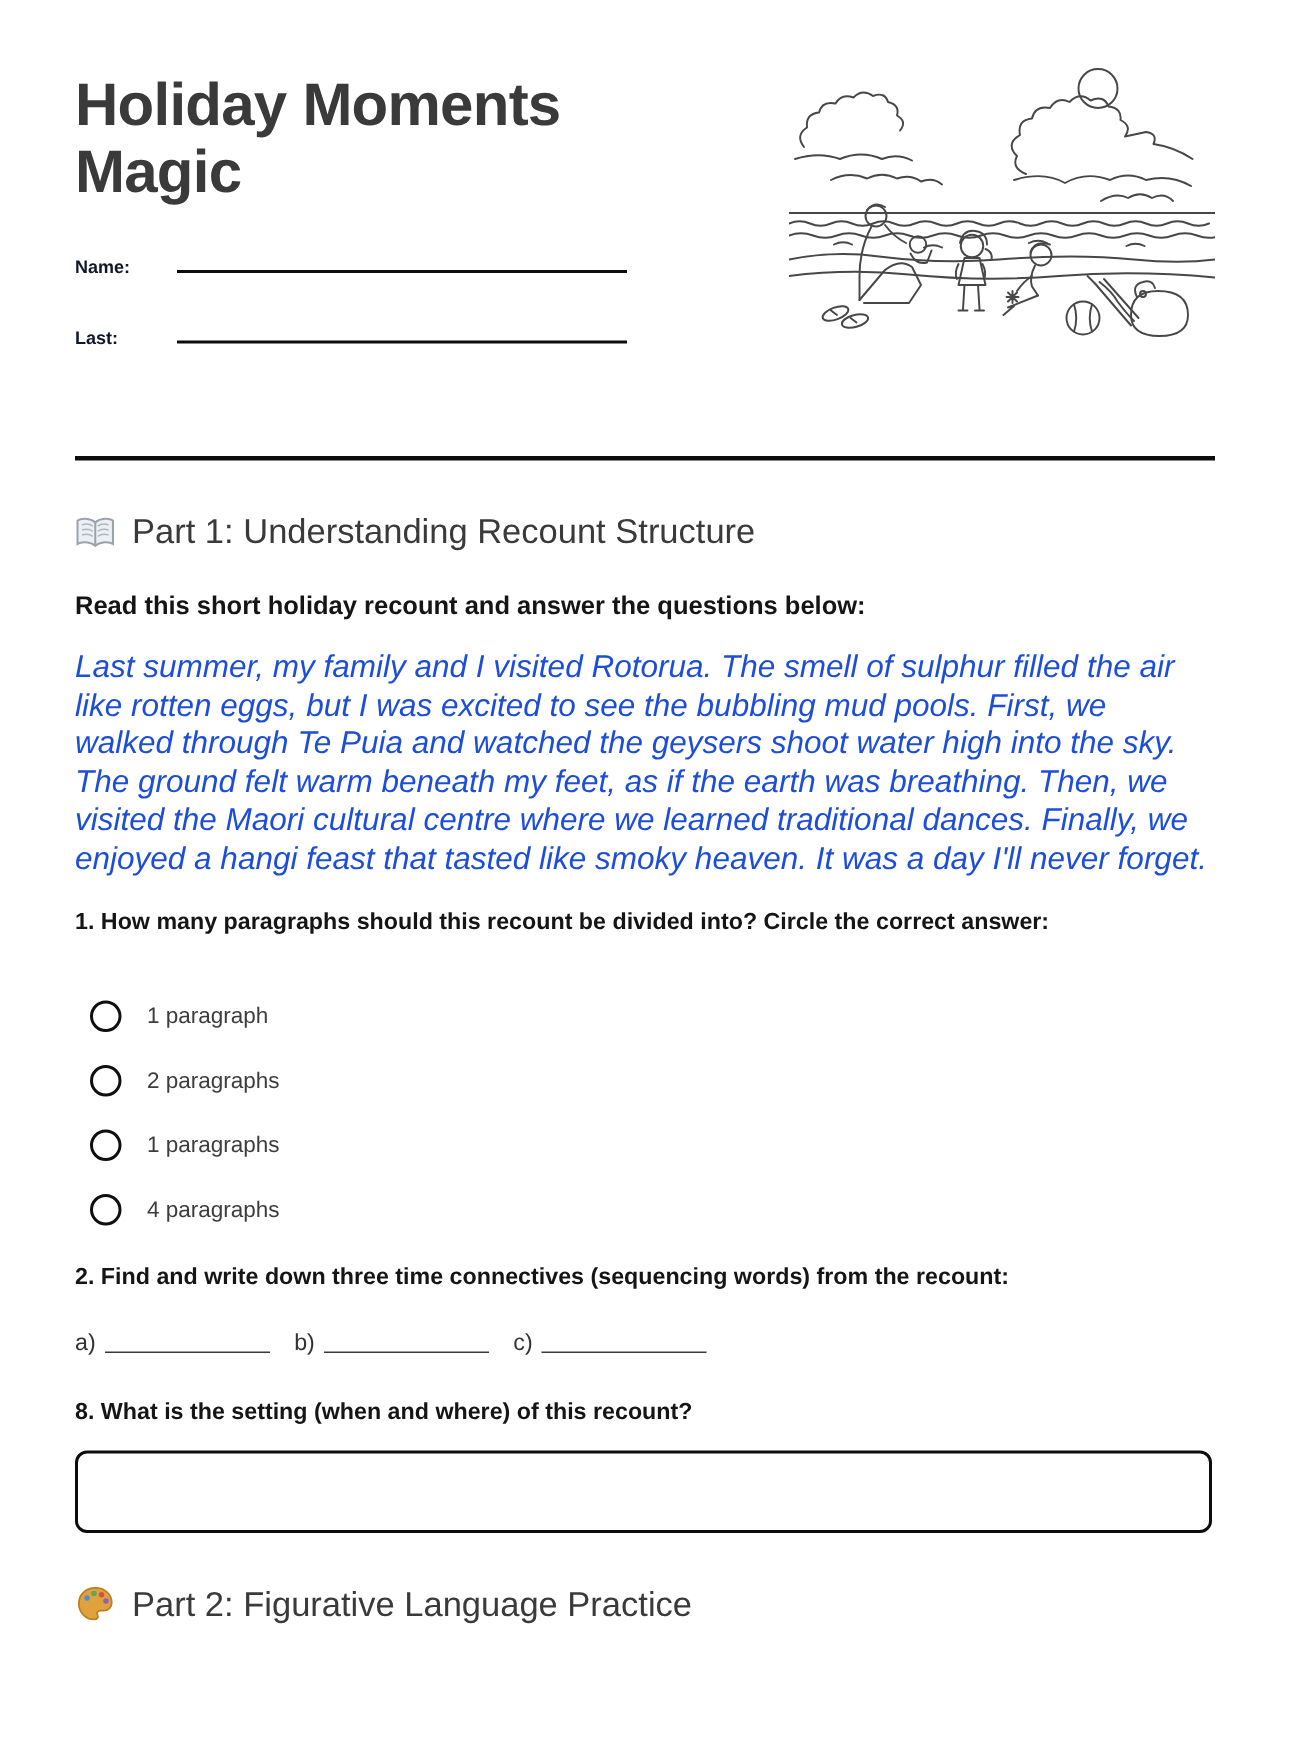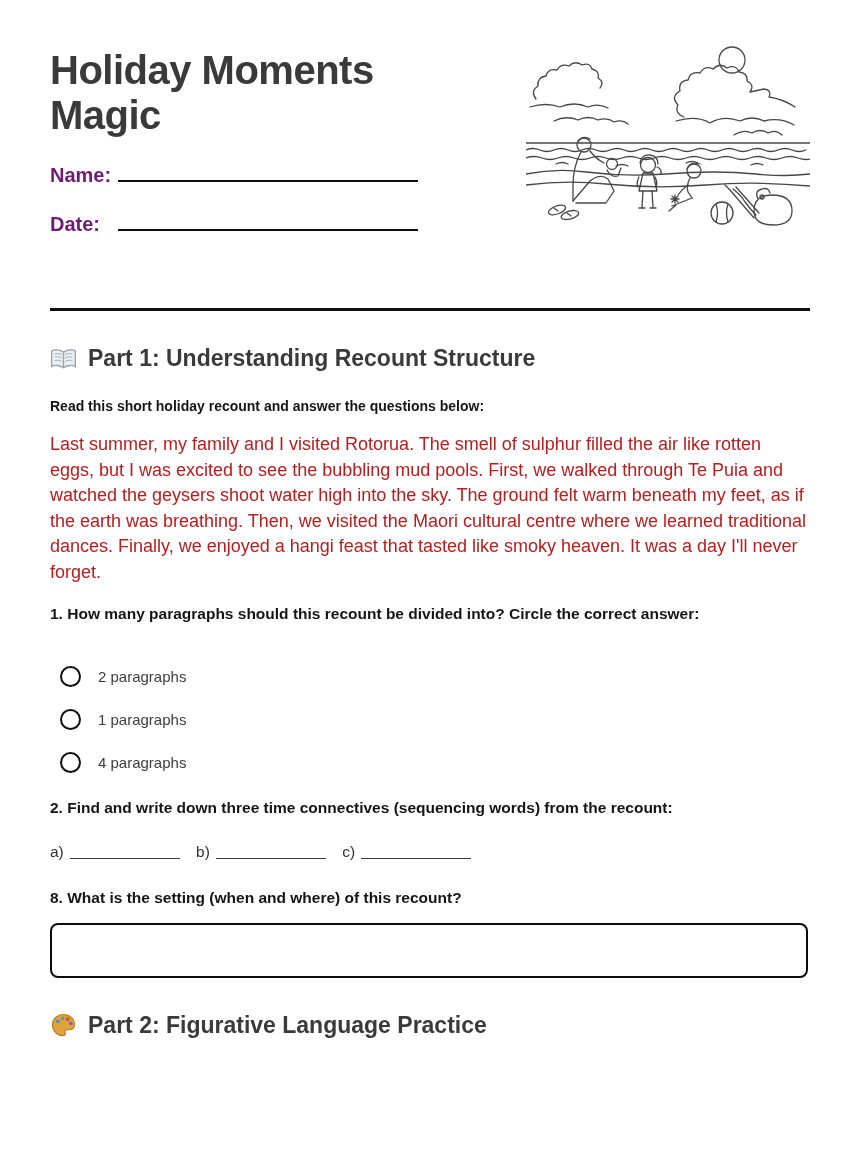--- a/index.html
+++ b/index.html
@@ -5,50 +5,50 @@
   html,body { margin:0; padding:0; background:#ffffff; }
   body {
     width:860px; height:1161px;
     font-family:"Liberation Sans", sans-serif;
     color:#2b2b2b;
     overflow:hidden;
   }
   .page { width:860px; height:1161px; box-sizing:border-box; padding:0 50px; }
 
   
-  .header { display:flex; align-items:center; }
+  .header { display:flex; align-items:flex-end; }
   .header-left { width:460px; flex:0 0 460px; }
   h1.title {
     margin:48px 0 0 0; width:440px;
     font-size:40px; line-height:45px; font-weight:700;
     color:#3a3a3a; letter-spacing:-0.5px;
   }
   .field-row { display:flex; align-items:baseline; margin-top:26px; }
   .field-row.date { margin-top:26px; }
-  .field-label { font-size:20px; font-weight:700; color:#701a75; width:68px; flex:0 0 68px; }
+  .field-label { font-size:12px; font-weight:700; color:#0f172a; width:68px; flex:0 0 68px; }
   .field-line {
     display:inline-block; width:300px; height:16px;
     border-bottom:2px solid #0d0d0d;
   }
   .illustration { margin-left:auto; margin-top:40px; width:284px; height:190px; }
 
   
   .divider { margin-top:72px; height:3px; background:#0d0d0d; border:none; }
 
   
   h2.section-heading {
     display:flex; align-items:center; gap:11px;
-    margin:34px 0 0 0; font-size:23px; font-weight:700; color:#3a3a3a;
+    margin:34px 0 0 0; font-size:23px; font-weight:400; color:#3a3a3a;
   }
   h2.section-heading .icon { display:inline-flex; }
 
-  .instruction { margin-top:26px; font-size:14px; font-weight:700; color:#151515; }
+  .instruction { margin-top:26px; font-size:17px; font-weight:700; color:#151515; }
   .recount {
     margin-top:18px; width:758px;
-    font-size:18px; line-height:25.5px; color:#b91c1c;
+    font-size:21px; font-style:italic; line-height:25.5px; color:#1d4ed8;
   }
   .question { margin-top:26px; font-size:15.5px; font-weight:700; color:#151515; }
   .question.q1 { margin-top:20px; }
   .question.q2 { }
   .question.q3 { margin-top:28px; }
 
   
   .options { margin-top:42px; }
   .option-row { display:flex; align-items:center; margin:0 0 21px 10px; height:22px; cursor:pointer; }
   .radio {
@@ -86,21 +86,21 @@
   <div class="header">
     <div class="header-left">
       <h1 class="title">Holiday Moments Magic</h1>
 
       <div class="field-row">
         <span class="field-label">Name:</span>
         <span class="field-line"></span>
       </div>
 
       <div class="field-row date">
-        <span class="field-label">Date:</span>
+        <span class="field-label">Last:</span>
         <span class="field-line"></span>
       </div>
     </div>
 
     <div class="illustration">
       <svg class="lineart" viewBox="0 0 284 190" width="284" height="190">
 
         <circle cx="206" cy="17" r="13"></circle>
 
         <path d="M158 74 q-10 -4 -6 -12 q-8 -8 2 -14 q-2 -10 8 -11 q2 -9 12 -7 q5 -8 13 -4 q7 -7 14 -1 q9 -4 12 4 q9 1 8 9 q8 4 3 11 l14 -3 q8 1 5 8 q14 2 26 10"></path>
@@ -170,20 +170,24 @@
     <span>Part 1: Understanding Recount Structure</span>
   </h2>
 
   <p class="instruction">Read this short holiday recount and answer the questions below:</p>
 
   <p class="recount">Last summer, my family and I visited Rotorua. The smell of sulphur filled the air like rotten eggs, but I was excited to see the bubbling mud pools. First, we walked through Te Puia and watched the geysers shoot water high into the sky. The ground felt warm beneath my feet, as if the earth was breathing. Then, we visited the Maori cultural centre where we learned traditional dances. Finally, we enjoyed a hangi feast that tasted like smoky heaven. It was a day I'll never forget.</p>
 
   <p class="question q1">1. How many paragraphs should this recount be divided into? Circle the correct answer:</p>
 
   <div class="options">
+    <div class="option-row">
+      <span class="radio"></span>
+      <span class="option-label">1 paragraph</span>
+    </div>
     <div class="option-row">
       <span class="radio"></span>
       <span class="option-label">2 paragraphs</span>
     </div>
     <div class="option-row">
       <span class="radio"></span>
       <span class="option-label">1 paragraphs</span>
     </div>
     <div class="option-row">
       <span class="radio"></span>

